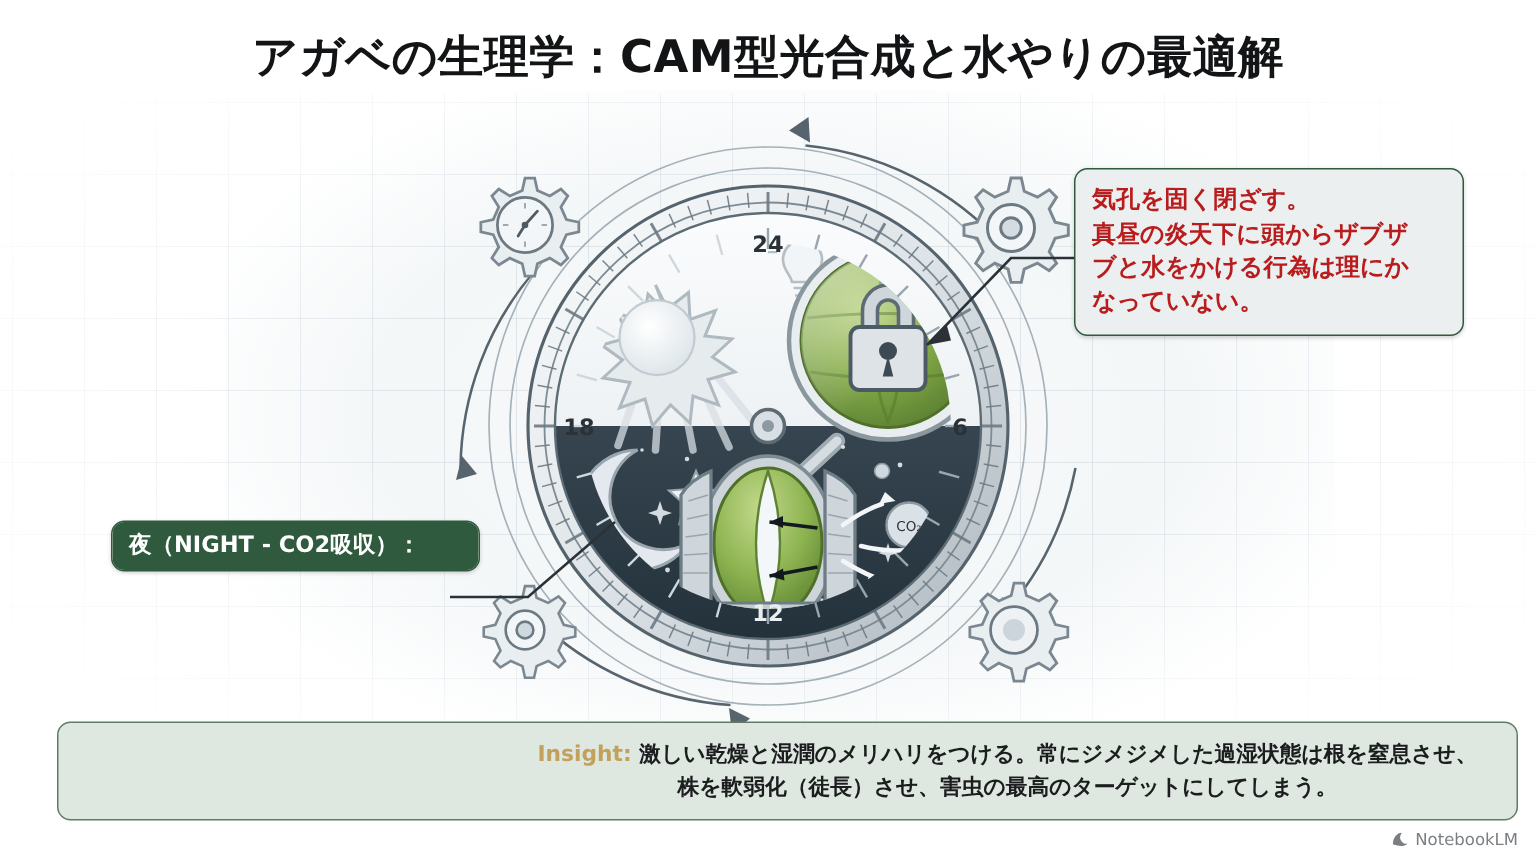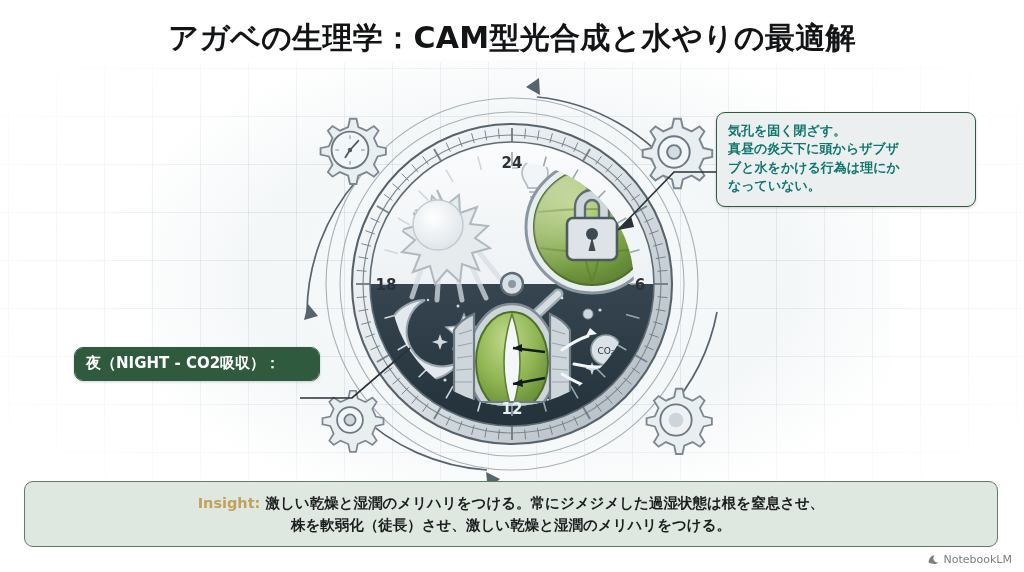--- a/index.html
+++ b/index.html
@@ -43,35 +43,35 @@
   .callout{
     position:absolute;border:1.6px solid #2f5a3e;border-radius:9px;
     background:#eceff0;overflow:hidden;
     box-shadow:0 1px 3px rgba(0,0,0,.18);
   }
   .callout .hd{
     background:#2f5a3e;color:#ffffff;font-weight:700;font-size:15px;
     padding:7px 11px 8px 11px;line-height:1.1;white-space:nowrap;
   }
   .callout .bd{
-    color:#0f766e;font-size:13px;line-height:1.42;font-weight:700;
+    color:#b91c1c;font-size:16px;line-height:1.42;font-weight:700;
     padding:9px 11px 10px 11px;white-space:pre-line;
   }
   #callout-day{left:716px;top:112px;width:258px;}
   #callout-night{left:74px;top:305px;width:244px;margin-top:42px;}
 
   
   .connector{position:absolute;pointer-events:none;}
 
   
   #insight{
-    position:absolute;left:24px;top:481px;width:972px;height:64px;
+    position:absolute;left:38px;top:481px;width:972px;height:64px;
     border:1.6px solid #5f7d66;border-radius:9px;
     background:#dfe8e0;
-    display:flex;align-items:center;justify-content:center;text-align:center;
+    display:flex;align-items:center;justify-content:flex-end;text-align:center;
   }
   #insight .inner{font-size:14.5px;line-height:1.55;font-weight:700;color:#1b1d1f;padding:0 26px;}
   #insight .kw{color:#c2a15c;font-weight:700;}
 
   
   #watermark{
     position:absolute;right:12px;bottom:6px;display:flex;align-items:center;gap:4px;
     color:#7b7f82;font-size:11px;
   }
   #watermark svg{display:block;}
@@ -457,21 +457,21 @@
   </div>
 
   <div class="callout" id="callout-night">
     <div class="hd">夜（NIGHT - CO2吸収）：</div>
   </div>
 
   <div id="insight">
     <div class="inner">
       <span class="kw">Insight:</span>
       <span>激しい乾燥と湿潤のメリハリをつける。常にジメジメした過湿状態は根を窒息させ、</span><br>
-      <span>株を軟弱化（徒長）させ、激しい乾燥と湿潤のメリハリをつける。</span>
+      <span>株を軟弱化（徒長）させ、害虫の最高のターゲットにしてしまう。</span>
     </div>
   </div>
 
   <div id="watermark">
     <svg width="13" height="13" viewBox="0 0 24 24">
       <path d="M3 18 C3 10 8 4 14 4 C11 8 11 12 14 15 C17 18 20 18 21 17 C19 20 15 21 11 20 C7 19 5 19 3 18z" fill="#7b7f82"></path>
     </svg>
     <span>NotebookLM</span>
   </div>
 

